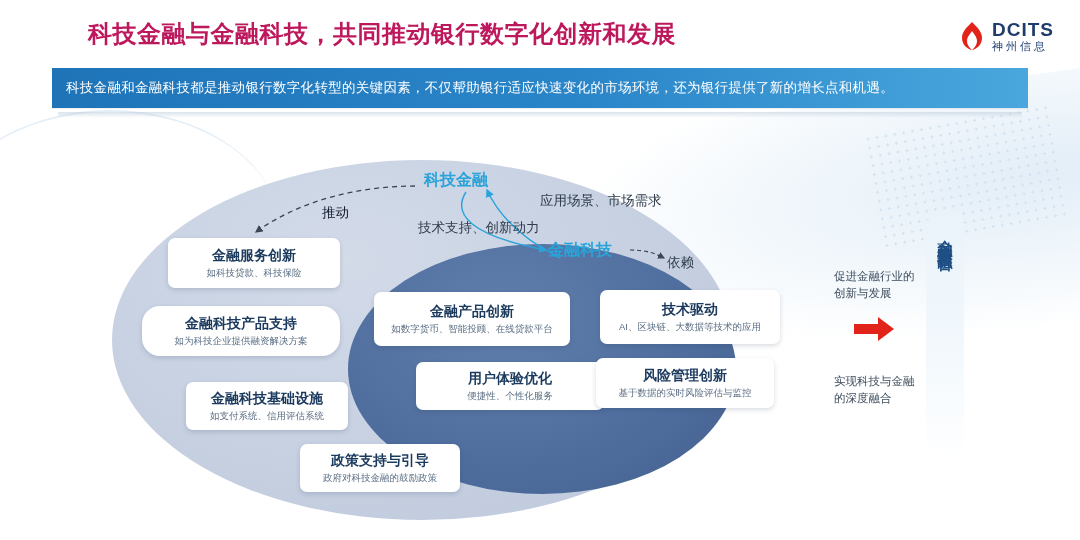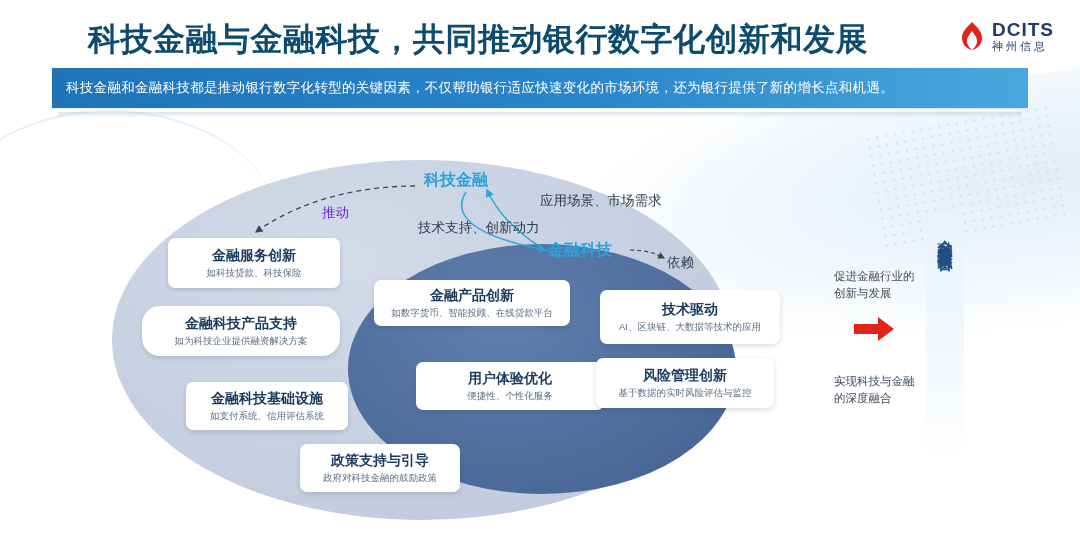--- a/index.html
+++ b/index.html
@@ -43,23 +43,23 @@
     width: 340px; height: 120px;
     border-top: 2px solid #e4eef7;
     border-radius: 50% 50% 0 0 / 100% 100% 0 0;
     pointer-events: none;
   }
 
   
   .title {
     position: absolute;
     left: 88px; top: 18px;
-    font-size: 32px;
+    font-size: 24px;
     font-weight: bold;
-    color: #0c4a6e;
+    color: #be185d;
     letter-spacing: .5px;
     white-space: nowrap;
   }
   .logo {
     position: absolute;
     right: 26px; top: 20px;
     display: flex; align-items: center; gap: 7px;
   }
   .logo-mark { width: 26px; height: 30px; display:block; }
   .logo-text { line-height: 1.05; }
@@ -129,42 +129,42 @@
     margin-top: 3px;
     font-size: 9.5px; color: #5a6d83; line-height: 1.25;
     white-space: nowrap;
   }
 
   #card-fin-service  { left: 168px; top: 238px; width: 172px; height: 50px; }
   #card-fin-product  { left: 142px; top: 306px; width: 198px; height: 50px; border-radius: 18px; }
   #card-infra        { left: 186px; top: 382px; width: 162px; height: 48px; }
   #card-policy       { left: 300px; top: 444px; width: 160px; height: 48px; }
 
-  #card-prod-innov   { left: 374px; top: 280px; width: 196px; height: 46px; }
+  #card-prod-innov   { left: 374px; top: 292px; width: 196px; height: 54px; }
   #card-tech-drive   { left: 600px; top: 290px; width: 180px; height: 54px; }
   #card-ux           { left: 416px; top: 362px; width: 188px; height: 48px; }
   #card-risk         { left: 596px; top: 358px; width: 178px; height: 50px; }
 
   
   .lbl {
     position: absolute;
     white-space: nowrap;
     font-size: 14px;
   }
   #lbl-kejijinrong {
     left: 424px; top: 170px;
     color: #29a3d9; font-weight: bold; font-size: 16px;
   }
   #lbl-jinrongkeji {
     left: 548px; top: 240px;
     color: #29a3d9; font-weight: bold; font-size: 16px;
   }
   #lbl-tuidong {
     left: 322px; top: 204px;
-    color: #6d28d9; font-size: 13.5px;
+    color: #0f172a; font-size: 13.5px;
   }
   #lbl-scenario {
     left: 540px; top: 192px;
     color: #2f3c4c; font-size: 13.5px;
   }
   #lbl-techsupport {
     left: 418px; top: 219px;
     color: #2f3c4c; font-size: 13.5px;
   }
   #lbl-yilai {

